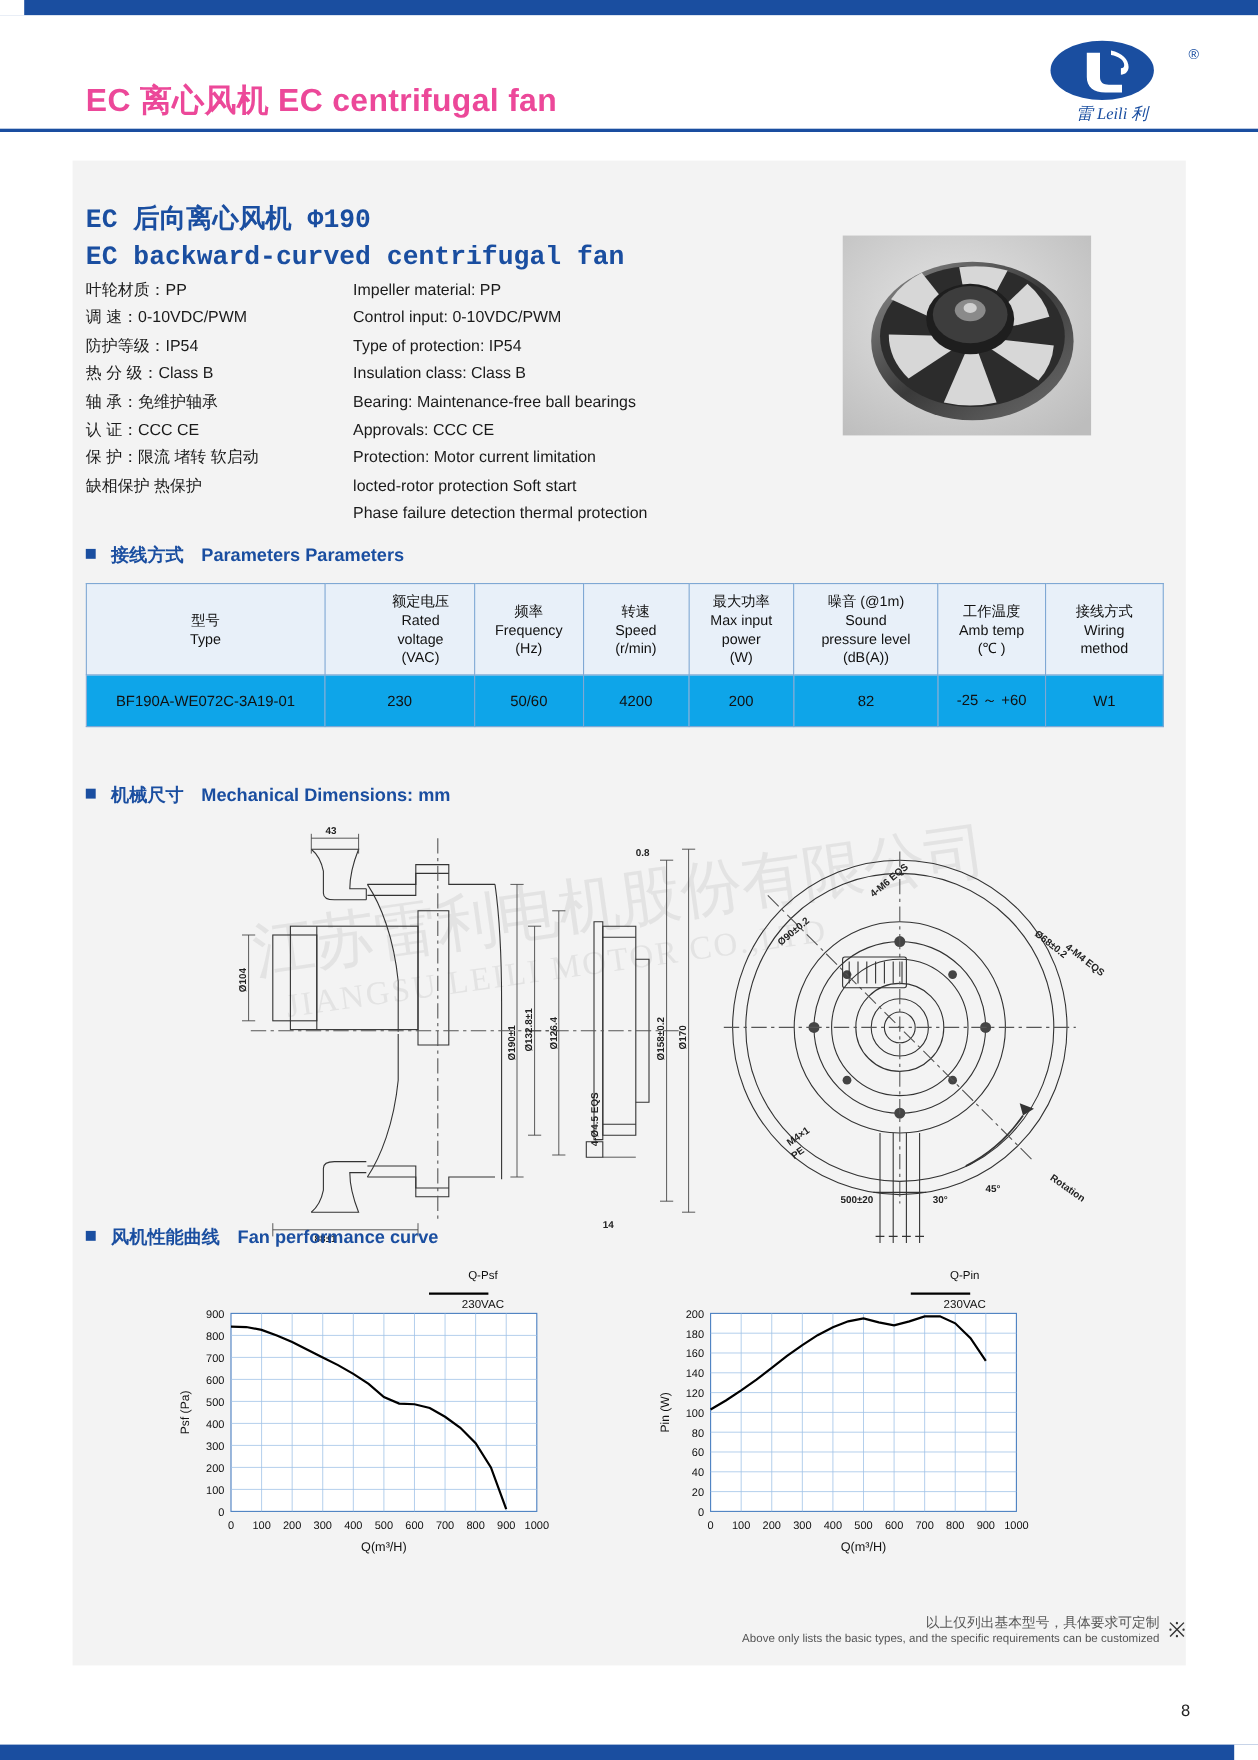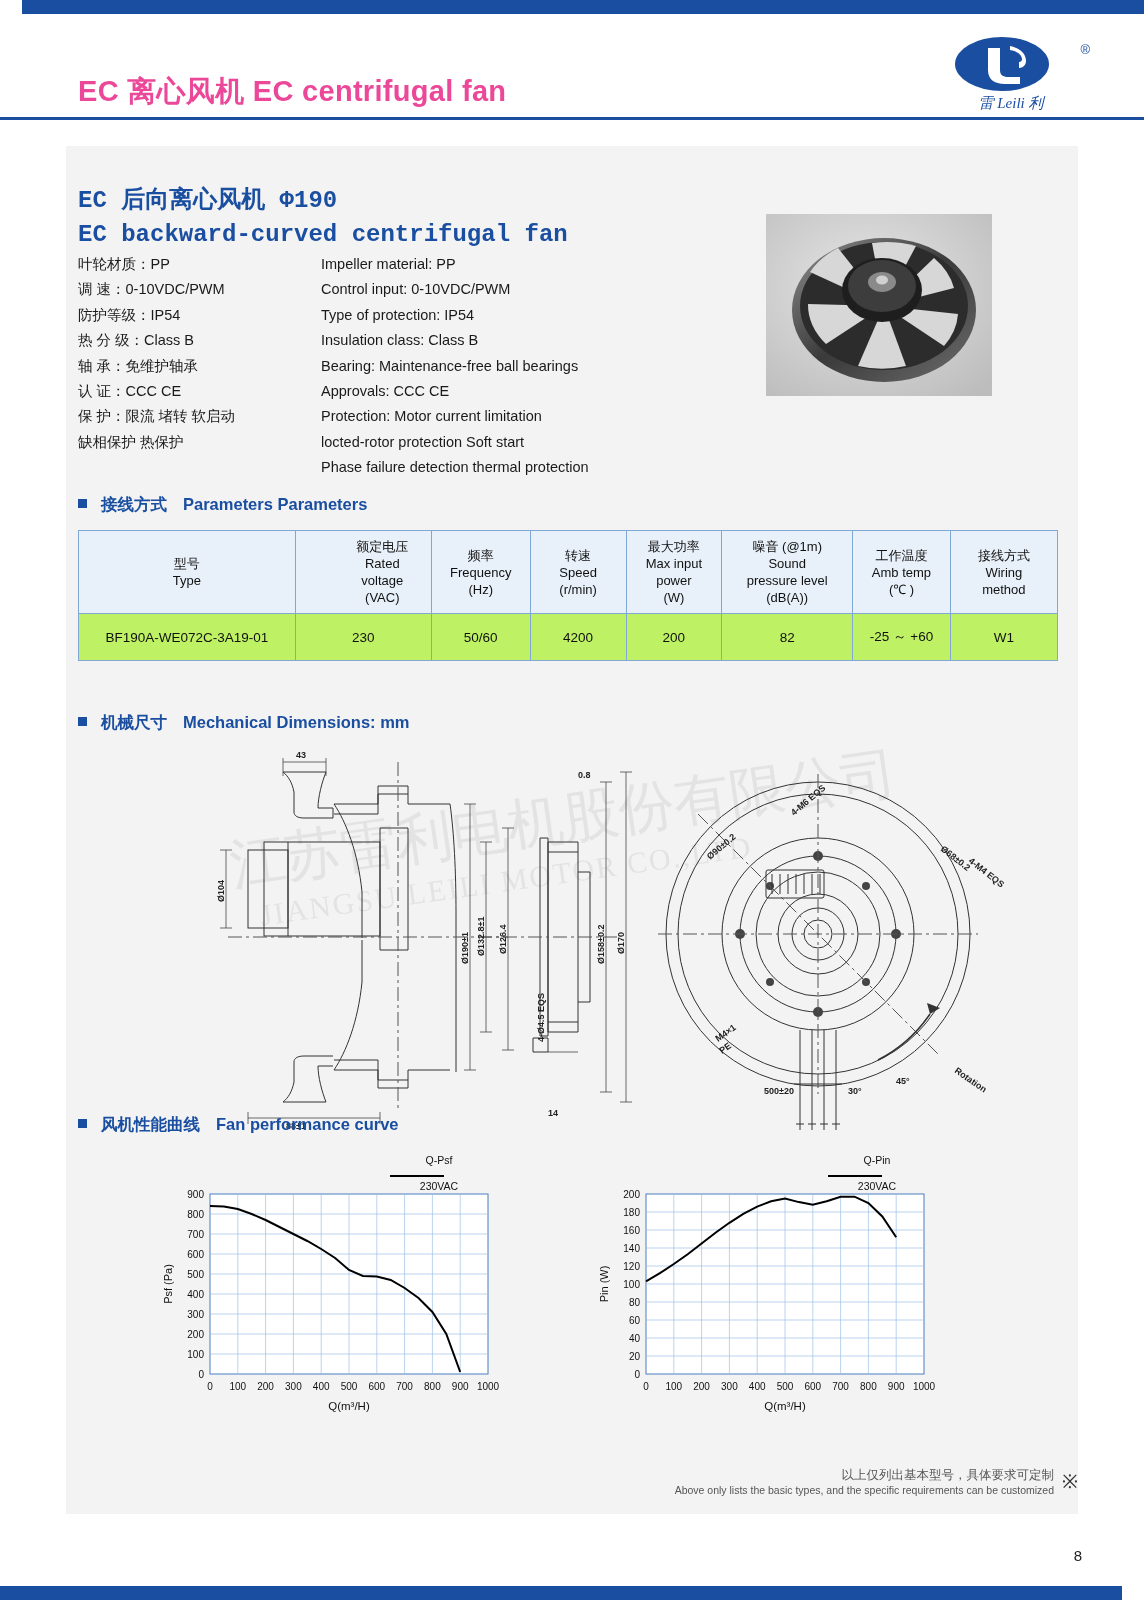--- a/index.html
+++ b/index.html
@@ -56,21 +56,21 @@
   
   table.perf{
     position:absolute;left:12px;top:384px;width:980px;
     border-collapse:collapse;font-size:13px;color:#111;
   }
   table.perf th{
     background:#e8f0f9;border:1px solid #7fa8d4;
     font-weight:normal;padding:7px 2px;line-height:17px;text-align:center;
   }
   table.perf td{
-    background:#bef264;border:1px solid #7fa8d4;
+    background:#0ea5e9;border:1px solid #7fa8d4;
     text-align:center;padding:14px 2px;font-size:13.5px;
   }
 
   
   .drawings{position:absolute;left:12px;top:480px;width:980px;height:390px;}
 
   
   .chartwrap{position:absolute;top:1010px;left:12px;width:980px;height:270px;}
   .chart{position:absolute;top:0;width:420px;height:262px;}
   .chart .legend{position:absolute;font-size:10.5px;color:#111;text-align:center;}

